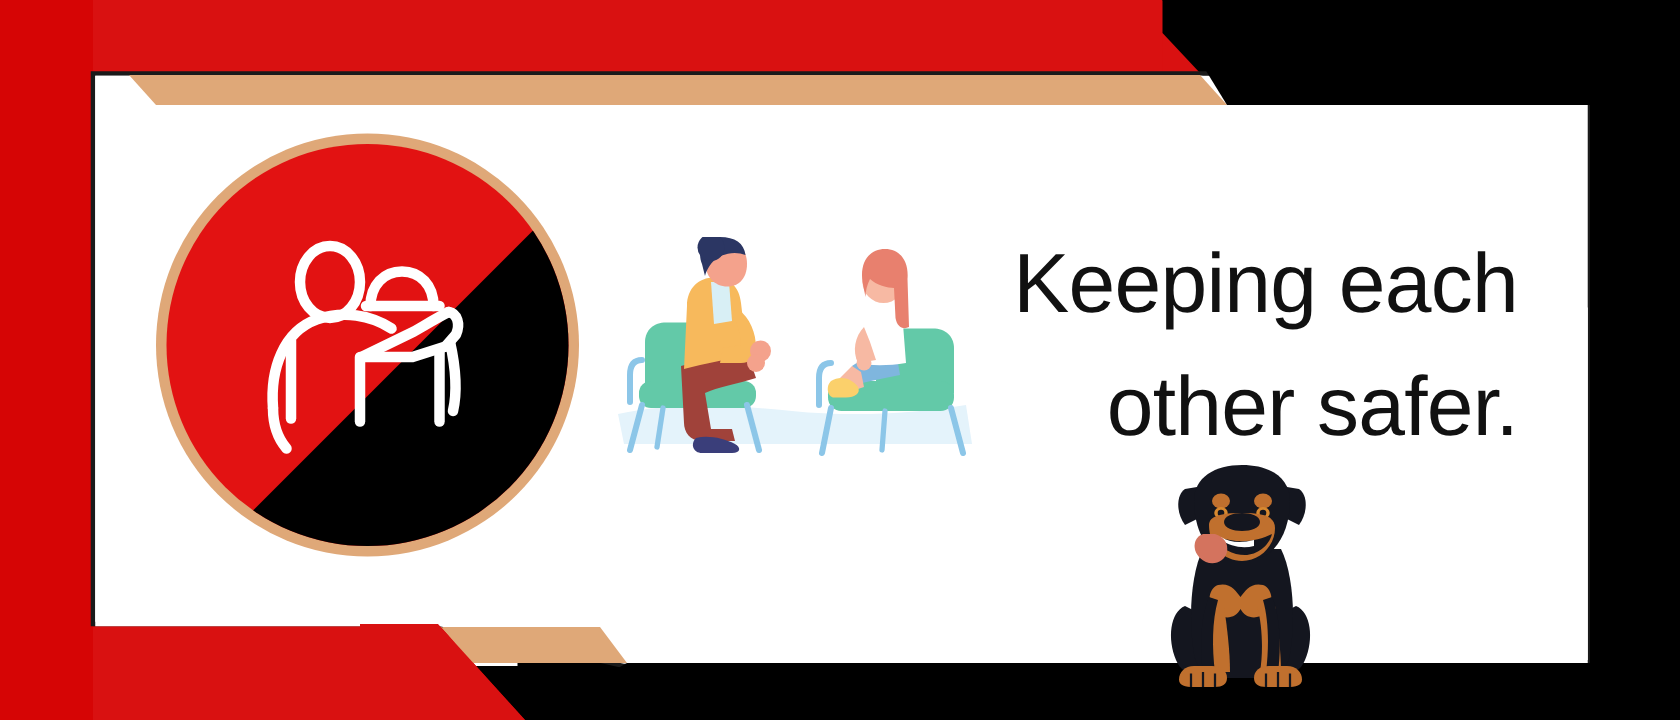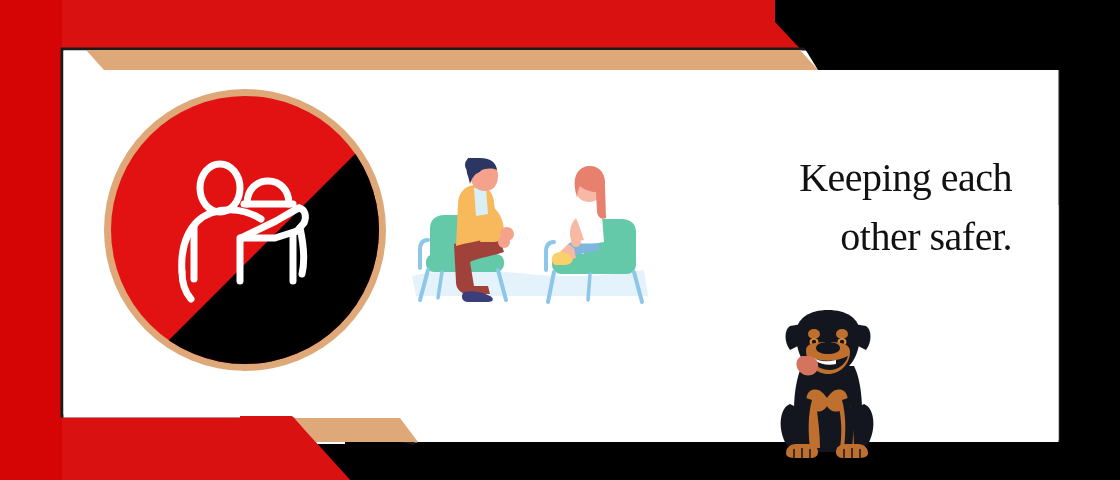--- a/index.html
+++ b/index.html
@@ -45,23 +45,23 @@
     height: 148px;
   }
 
   
   #headline {
     position: absolute;
     left: 600px;
     top: 148px;
     width: 412px;
     text-align: right;
-    font-family: Liberation Serif, serif;
-    font-size: 40px;
-    line-height: 59px;
+    font-family: Liberation Sans, sans-serif;
+    font-size: 56px;
+    line-height: 82px;
     font-weight: 400;
     letter-spacing: -0.5px;
     color: #111111;
     white-space: pre-line;
   }
 
   
   #dog-illustration {
     position: absolute;
     left: 772px;

